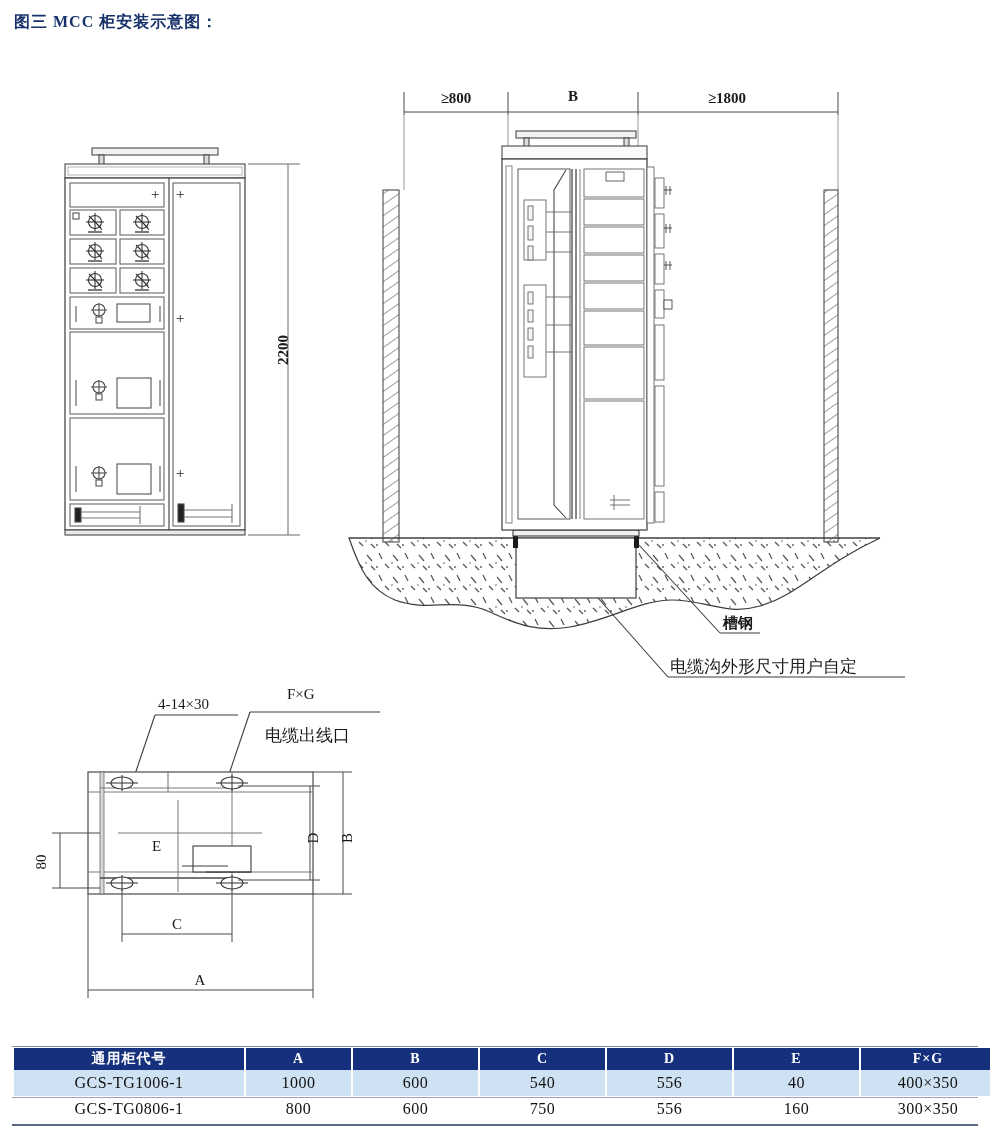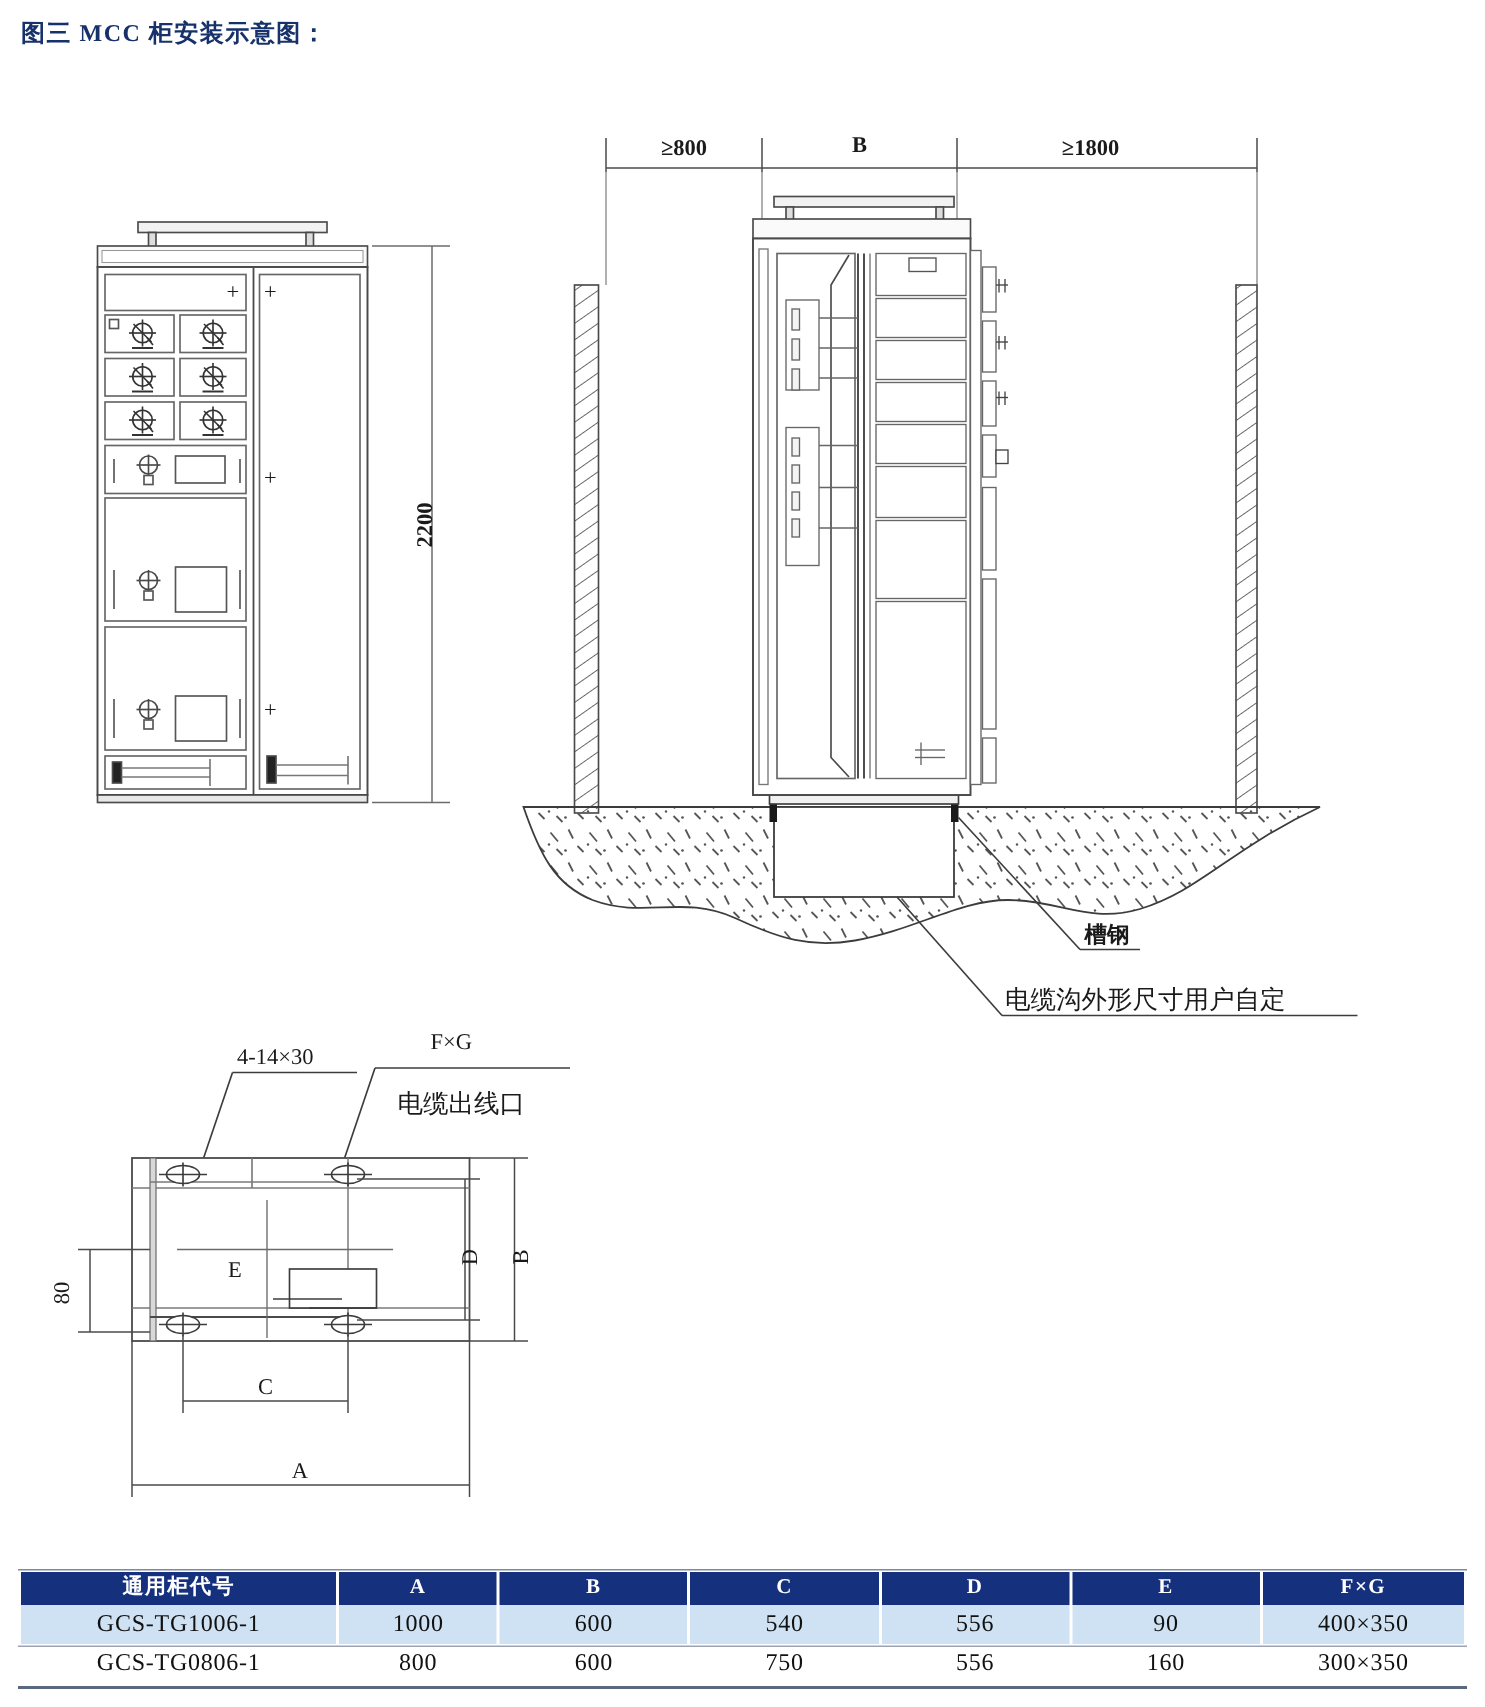--- a/index.html
+++ b/index.html
@@ -528,37 +528,37 @@
       </g>
 
     </g>
   </svg>
 
   <div class="tbl-rule-top"></div>
   <div class="spec-table-wrap">
     <table class="spec-table">
       <thead>
         <tr>
-          <th style="width:210px">通用柜代号</th>
+          <th style="width:230px">通用柜代号</th>
           <th style="width:105px">A</th>
           <th style="width:125px">B</th>
           <th style="width:125px">C</th>
           <th style="width:125px">D</th>
           <th style="width:125px">E</th>
           <th style="width:134px">F×G</th>
         </tr>
       </thead>
       <tbody>
         <tr class="row-alt">
           <td>GCS-TG1006-1</td>
           <td>1000</td>
           <td>600</td>
           <td>540</td>
           <td>556</td>
-          <td>90</td>
+          <td>40</td>
           <td>400×350</td>
         </tr>
         <tr class="row-plain">
           <td>GCS-TG0806-1</td>
           <td>800</td>
           <td>600</td>
           <td>750</td>
           <td>556</td>
           <td>160</td>
           <td>300×350</td>

